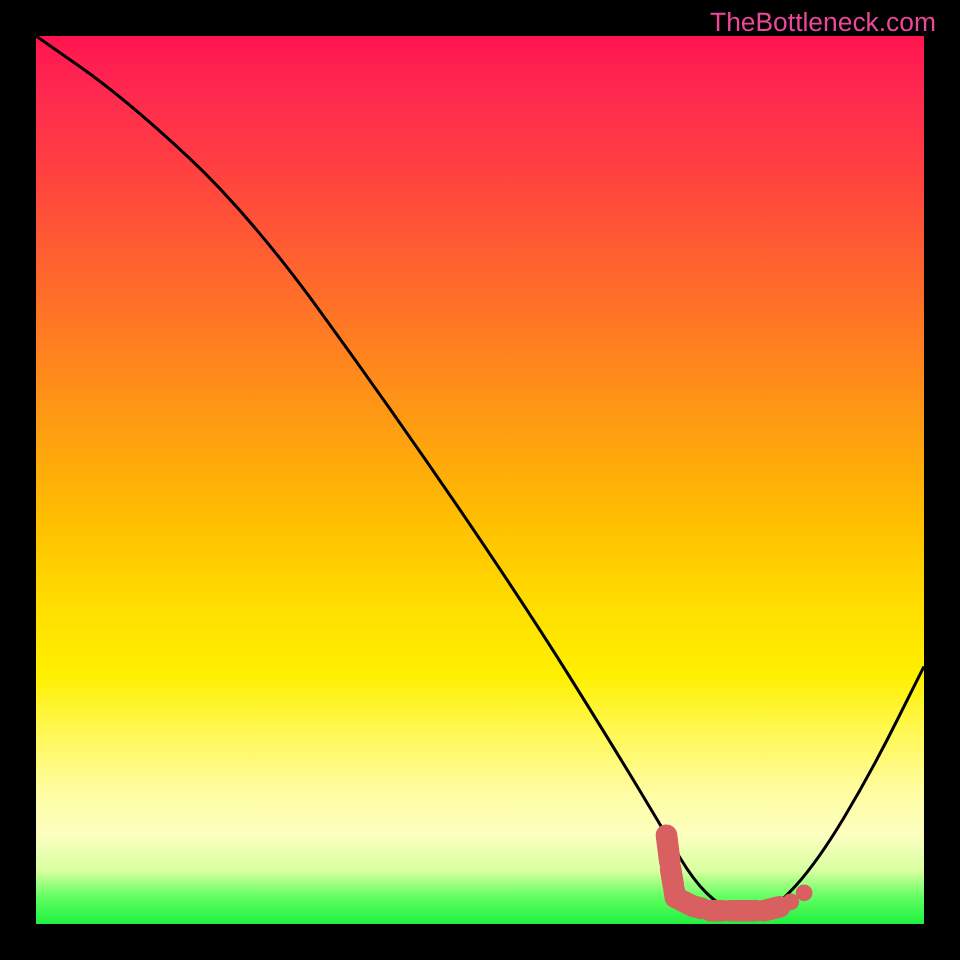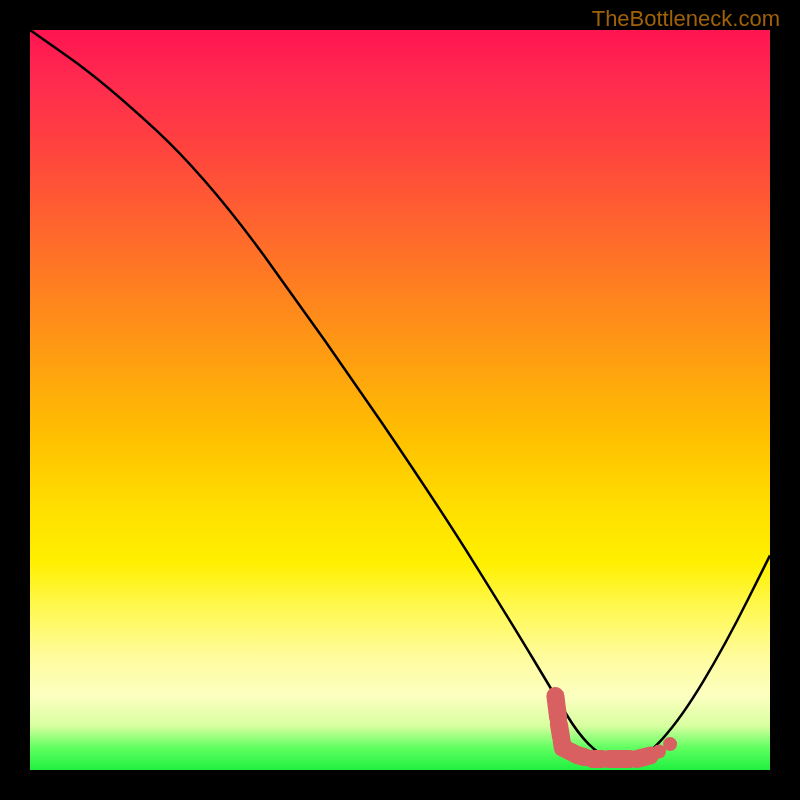--- a/index.html
+++ b/index.html
@@ -7,21 +7,21 @@
     width: 800px;
     height: 800px;
     background: #000;
     position: relative;
     font-family: Arial, sans-serif;
   }
   .watermark {
     position: absolute;
     top: 6px;
     right: 20px;
-    color: #a16207;
+    color: #ec4899;
     font-size: 22px;
     font-weight: normal;
     z-index: 10;
   }
   .plot-area {
     position: absolute;
     top: 30px;
     left: 30px;
     width: 740px;
     height: 740px;

